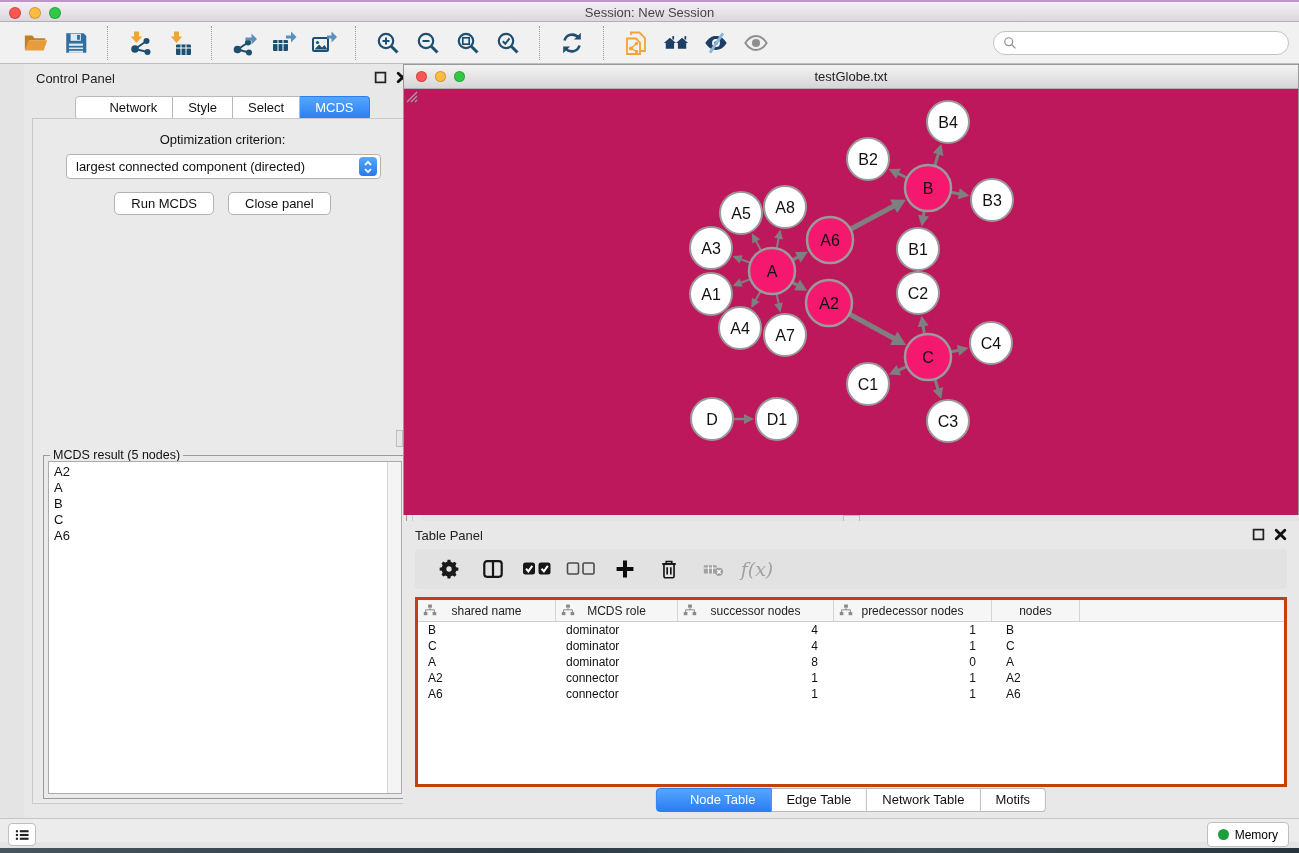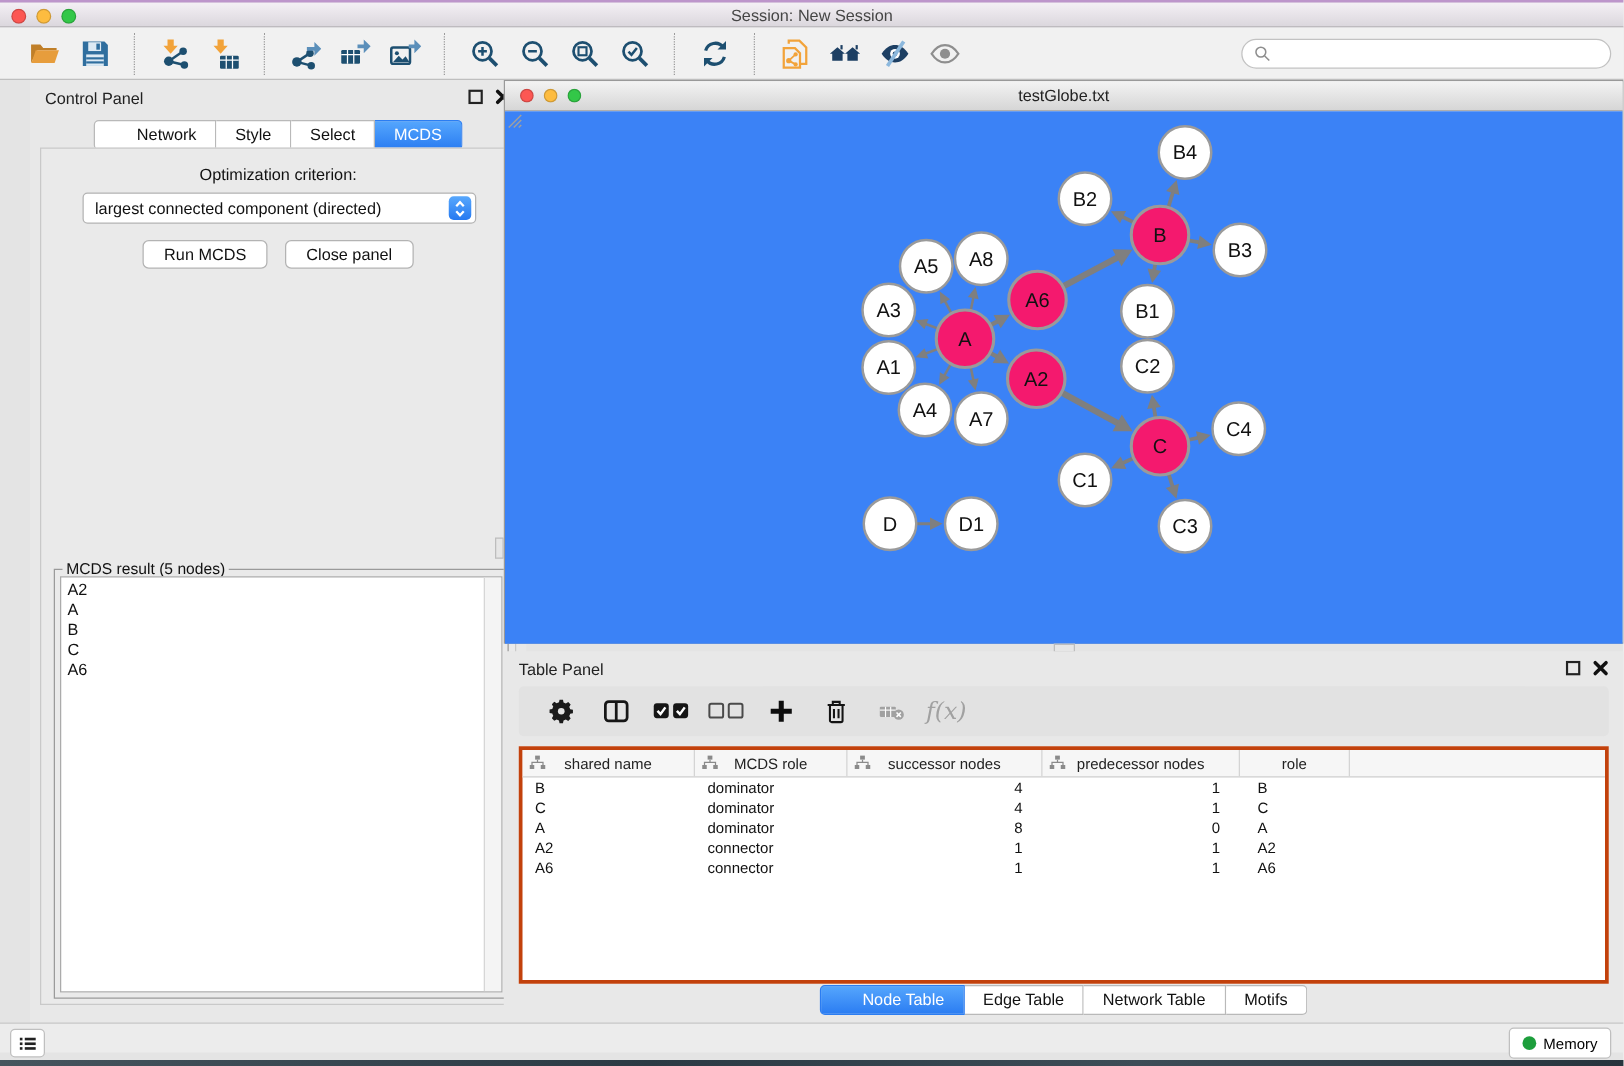--- a/index.html
+++ b/index.html
@@ -53,21 +53,21 @@
   .result-scroll{position:absolute;top:0;bottom:0;right:0;width:13px;background:#f4f4f4;border-left:1px solid #d6d6d6;}
   .result-item{font-size:13px;line-height:16px;padding:0 5px;}
   .result-item:first-child{padding-top:2px;}
   
   .network-frame{position:absolute;left:403px;top:64px;width:896px;height:451px;box-sizing:border-box;
     border:1px solid #999;background:#fff;}
   .nf-titlebar{position:relative;height:23px;background:linear-gradient(#f3f3f3,#d6d6d6);border-bottom:1px solid #aeaeae;}
   .nf-titlebar .lights{top:6px;left:12px;gap:8px;}
   .nf-titlebar .light{width:11px;height:11px;}
   .nf-title{position:absolute;left:0;right:0;top:4px;text-align:center;font-size:13px;color:#222;}
-  .nf-canvas{position:relative;width:100%;height:426px;background:#3b82f6;overflow:hidden;text-decoration:underline;}
+  .nf-canvas{position:relative;width:100%;height:426px;background:#be185d;overflow:hidden;text-decoration:underline;}
   .nf-canvas svg{position:absolute;left:0;top:0;}
   .resize-grip{position:absolute;right:2px;bottom:2px;width:14px;height:14px;}
   
   .vgrip{position:absolute;left:396px;top:430px;width:7px;height:17px;background:#e6e6e6;border:1px solid #bdbdbd;box-sizing:border-box;}
   .hgrip{position:absolute;left:843px;top:515px;width:17px;height:7px;background:#e6e6e6;border:1px solid #bdbdbd;box-sizing:border-box;}
   
   .table-panel{position:absolute;left:403px;top:521px;width:896px;height:297px;background:#e8e8e8;}
   .tp-toolbar{position:absolute;left:12px;top:28px;width:872px;height:40px;background:#e2e2e2;border-radius:4px;
     display:flex;align-items:center;padding-left:14px;box-sizing:border-box;gap:4px;}
   .tp-btn{width:40px;height:34px;background:none;border:none;padding:0;display:flex;align-items:center;justify-content:center;}
@@ -594,21 +594,21 @@
                 <g fill="#8a8a8a">
                   <rect x="5.1" y="0.5" width="3.8" height="3.2"></rect>
                   <rect x="0.8" y="8" width="3.6" height="3.2"></rect>
                   <rect x="9.6" y="8" width="3.6" height="3.2"></rect>
                 </g>
                 <path d="M7 3.7v2.1M2.6 8V5.8h8.8V8" fill="none" stroke="#8a8a8a" stroke-width="1"></path>
               </svg></span>
             <span>predecessor nodes</span>
           </div>
           <div class="th">
-            <span>role</span>
+            <span>nodes</span>
           </div>
           <div class="th"></div>
         </div>
       <div class="t-body" id="t-body">
           <div class="tr">
             <div class="td l">B</div>
             <div class="td l">dominator</div>
             <div class="td r">4</div>
             <div class="td r">1</div>
             <div class="td n">B</div>

